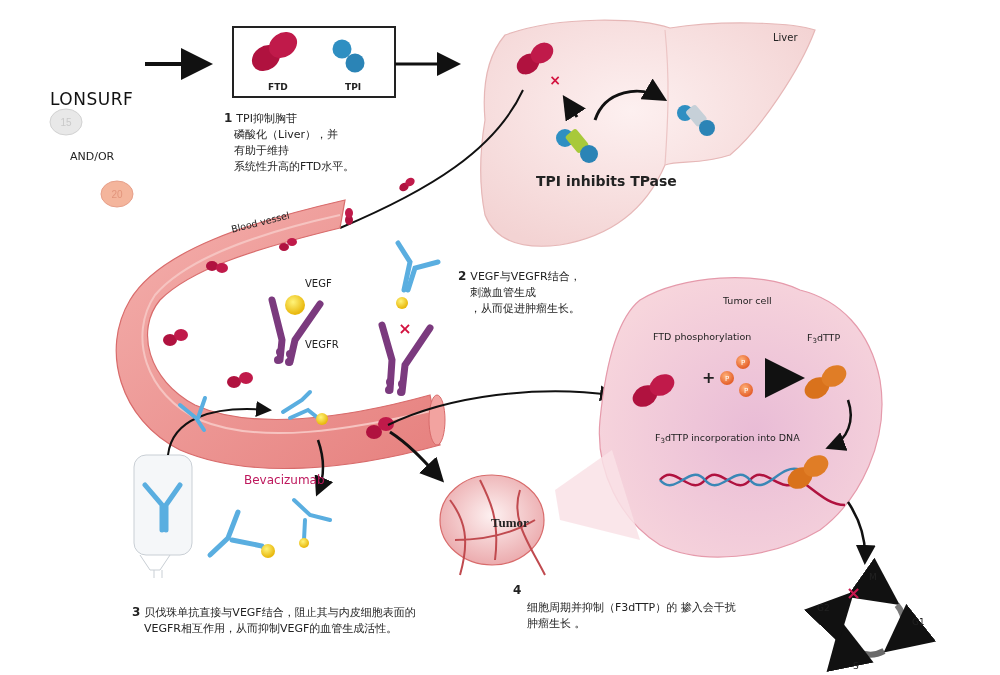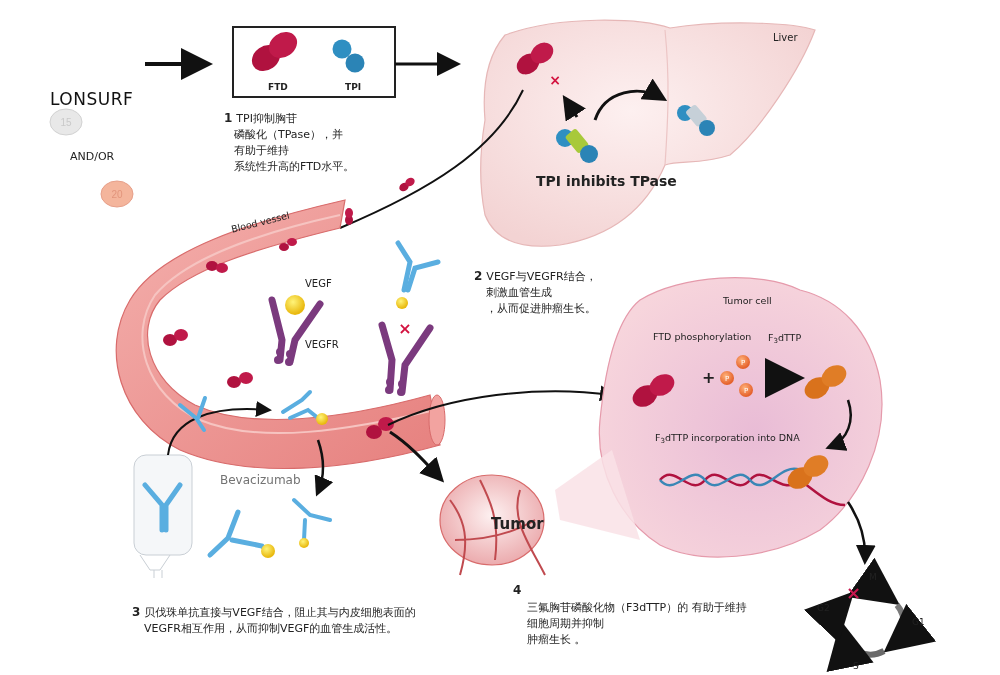--- a/index.html
+++ b/index.html
@@ -5,26 +5,26 @@
   html, body { margin:0; padding:0; background:#ffffff; }
   body { width:1000px; height:675px; position:relative; overflow:hidden;
          font-family:"DejaVu Sans", "Liberation Sans", sans-serif; color:#222; }
   svg#diagram { position:absolute; left:0; top:0; }
   .lbl { position:absolute; white-space:nowrap; }
   .lonsurf { left:50px; top:53px; font-size:17px; font-weight:400; letter-spacing:0.5px; color:#111;margin-top:36px; }
   .andor { left:70px; top:150px; font-size:11px; color:#222; }
   .step { position:absolute; font-size:11px; line-height:16px; color:#222; }
   .step .num { font-weight:bold; font-size:12px; margin-right:4px; }
   .step1 { left:224px; top:110px; }
-  .step2 { left:458px; top:268px;margin-left:16px; }
+  .step2 { left:458px; top:268px; }
   .step3 { left:104px; top:604px;margin-left:28px; }
   .step4 { left:527px; top:600px; }
   .step4num { left:513px; top:583px; font-weight:bold; font-size:12px; }
   .small { font-size:9.5px; color:#222; }
-  .med { font-size:11px; color:#737373; }
+  .med { font-size:11px; color:#be185d;margin-left:24px; }
   .sub { font-size:7px; vertical-align:-2px; }
 </style>
 </head>
 <body>
 
 <svg id="diagram" width="1000" height="675" viewBox="0 0 1000 675">
   <defs>
     <marker id="arrowHead" markerWidth="8" markerHeight="8" refX="6" refY="4" orient="auto">
       <path d="M0,0 L8,4 L0,8 Z" fill="#111"></path>
     </marker>
@@ -257,47 +257,46 @@
 
 <div class="lbl small" style="left:230px;top:224px;font-size:9.5px;transform:rotate(-14deg);transform-origin:left top;">Blood vessel</div>
 <div class="lbl small" style="left:305px;top:278px;font-size:10px;">VEGF</div>
 <div class="lbl small" style="left:305px;top:339px;font-size:10px;text-align:center;">VEGFR</div>
 
 <div class="lbl med" style="left:220px;top:473px;font-size:12px;">Bevacizumab</div>
 
 <div class="lbl small" style="left:723px;top:295px;font-size:9.5px;text-align:right;">Tumor cell</div>
 <div class="lbl small" style="left:653px;top:331px;font-size:9.5px;">FTD phosphorylation</div>
 <div class="lbl" style="left:702px;top:368px;font-size:16px;font-weight:bold;">+</div>
-<div class="lbl small" style="left:768px;top:332px;font-size:9.5px;"><span>F</span><span class="sub">3</span><span>dTTP</span></div>
+<div class="lbl small" style="left:807px;top:332px;font-size:9.5px;"><span>F</span><span class="sub">3</span><span>dTTP</span></div>
 <div class="lbl small" style="left:655px;top:432px;font-size:9.5px;"><span>F</span><span class="sub">3</span><span>dTTP incorporation into DNA</span></div>
 
-<div class="lbl small" style="left:491px;top:515px;font-size:15px;font-weight:bold;">Tumor</div>
+<div class="lbl small" style="left:491px;top:515px;font-size:13px;font-weight:bold;font-family:Liberation Serif, serif;">Tumor</div>
 
 <div class="lbl small" style="left:869px;top:572px;font-size:9px;">M</div>
 <div class="lbl small" style="left:912px;top:617px;font-size:9px;">G1</div>
 <div class="lbl small" style="left:853px;top:661px;font-size:9px;">S</div>
 <div class="lbl small" style="left:817px;top:603px;font-size:9px;">G2</div>
 <div class="lbl" style="left:846px;top:582px;font-size:18px;font-weight:bold;color:#c8174f;">×</div>
 
 <div class="step step1">
   <div><span class="num">1</span><span>TPI抑制胸苷</span></div>
-  <div style="padding-left:10px">磷酸化（TPase），并</div>
+  <div style="padding-left:10px">磷酸化（Liver），并</div>
   <div style="padding-left:10px">有助于维持</div>
   <div style="padding-left:10px">系统性升高的FTD水平。</div>
 </div>
 
 <div class="step step2">
   <div><span class="num">2</span><span>VEGF与VEGFR结合，</span></div>
   <div style="padding-left:12px">刺激血管生成</div>
   <div style="padding-left:12px">，从而促进肿瘤生长。</div>
 </div>
 
 <div class="step step3">
   <div><span class="num">3</span><span>贝伐珠单抗直接与VEGF结合，阻止其与内皮细胞表面的</span></div>
   <div style="padding-left:12px">VEGFR相互作用，从而抑制VEGF的血管生成活性。</div>
 </div>
 
 <div class="lbl step4num">4</div>
 <div class="step step4">
-  <div>三氟胸苷磷酸化物（F3dTTP）的 有助于维持</div>
-  <div>细胞周期并抑制</div>
+  <div>细胞周期并抑制（F3dTTP）的 掺入会干扰</div>
   <div>肿瘤生长 。</div>
 </div>
 
 </body></html>

